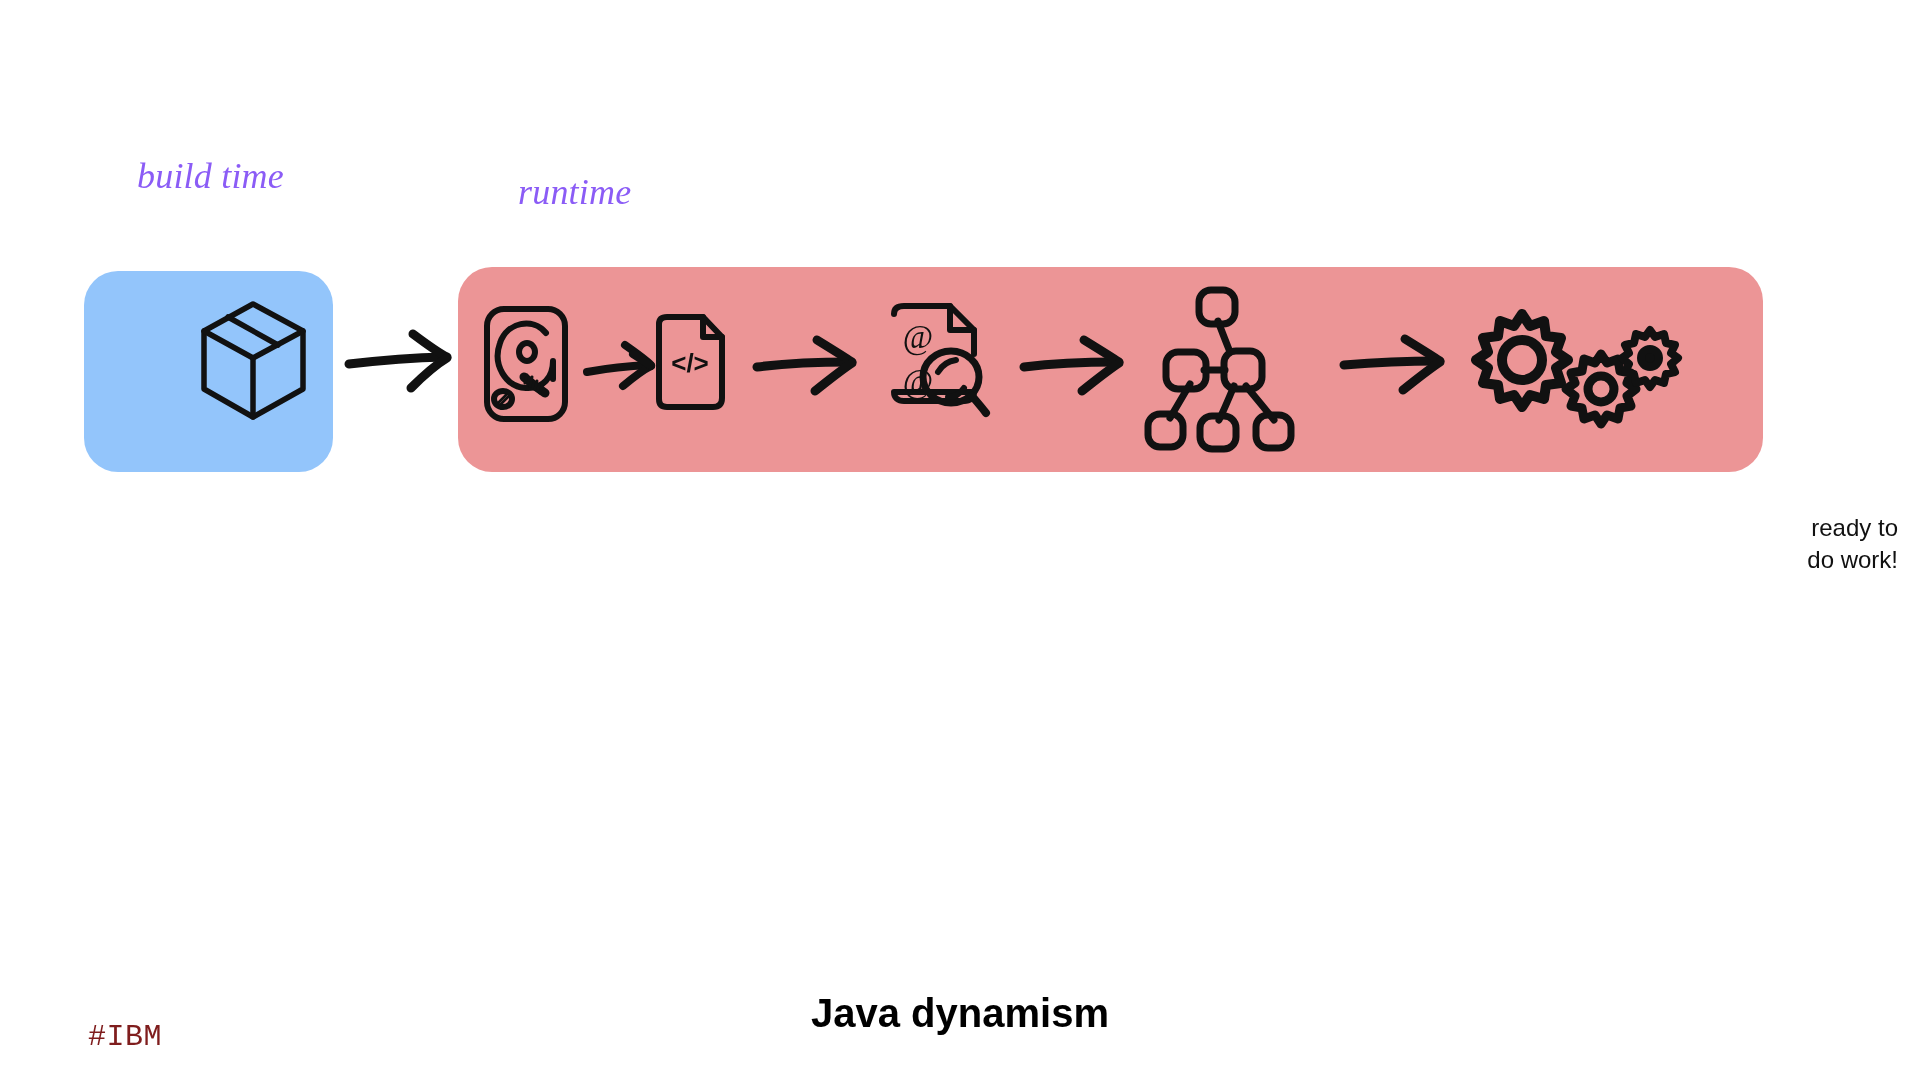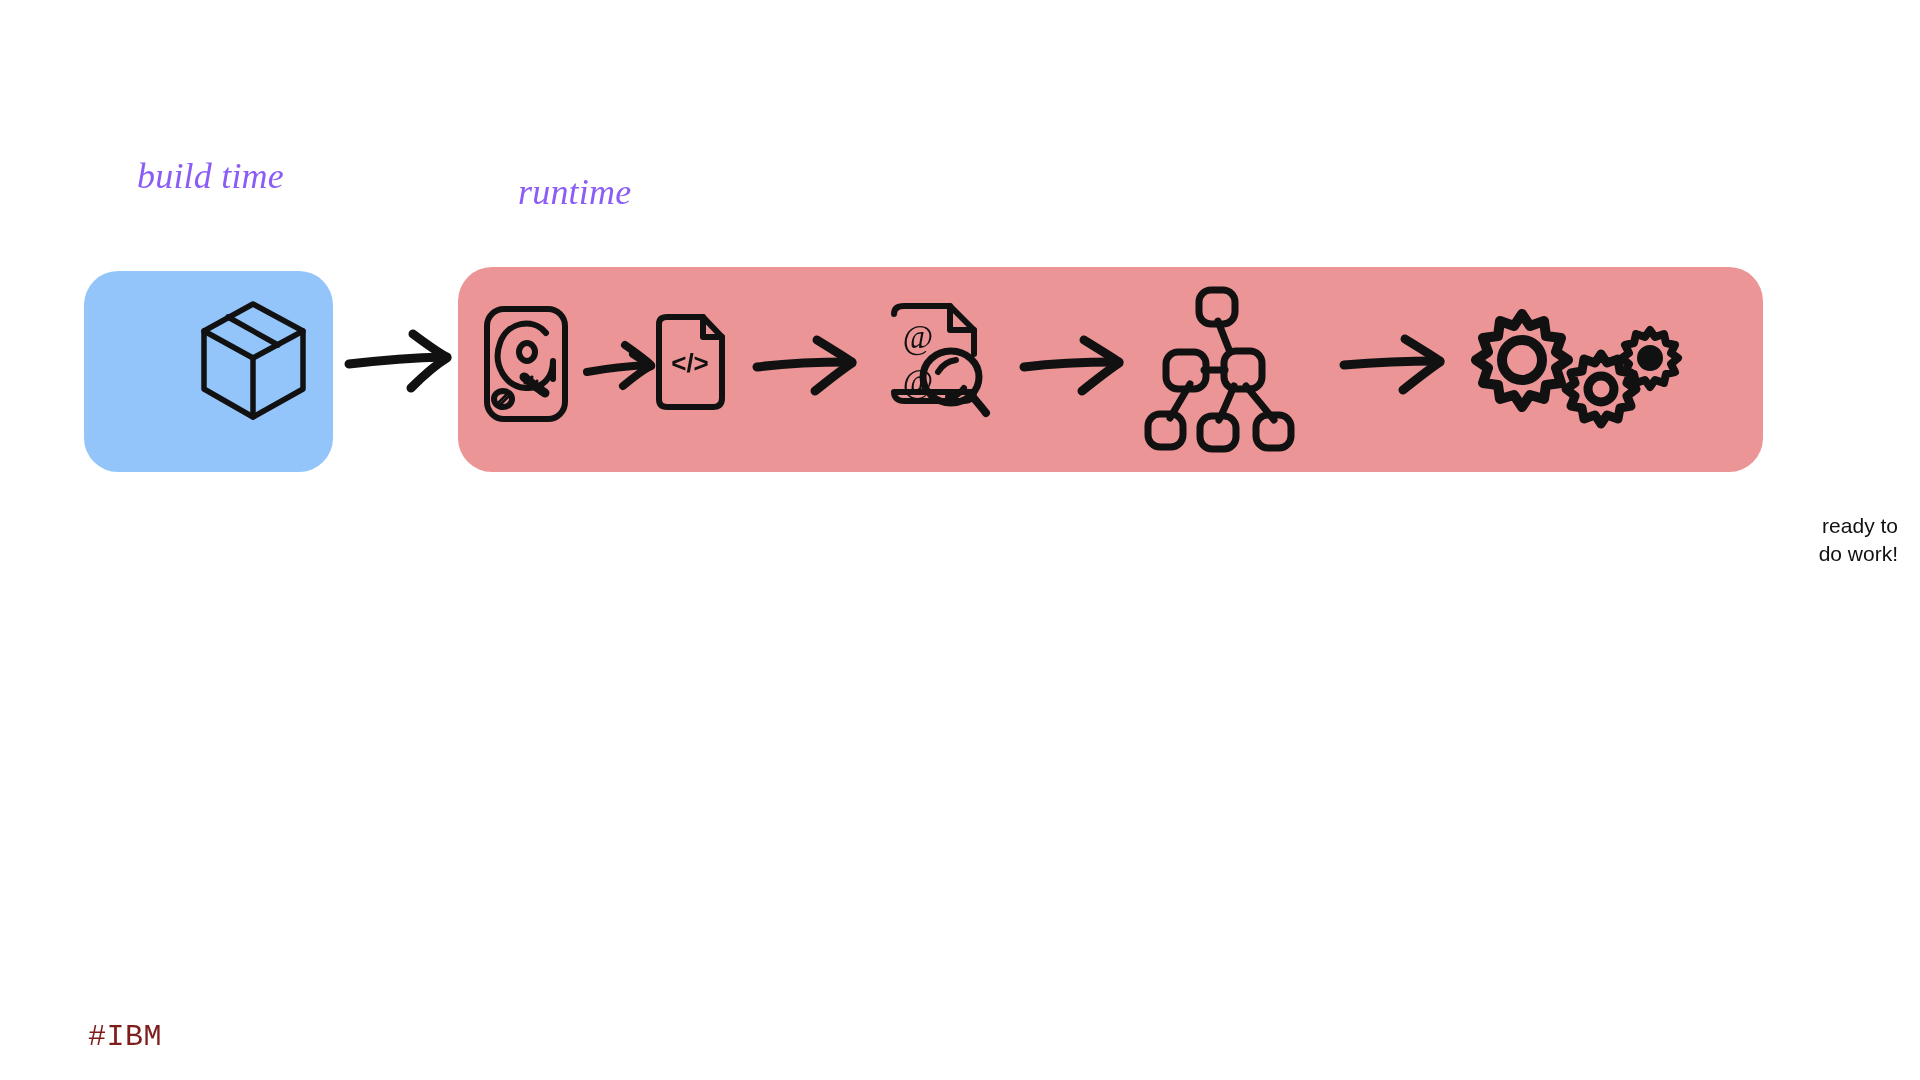--- a/index.html
+++ b/index.html
@@ -85,21 +85,21 @@
   #icon-dependency-tree{ left: 1142px; top: 284px; }
   #arrow-tree-gears    { left: 1340px; top: 337px; }
   #icon-gears          { left: 1470px; top: 308px; }
 
   
   #ready-caption {
     position: absolute;
     right: 22px;
     top: 512px;
     text-align: right;
-    font-size: 21px;
+    font-size: 24px;
     line-height: 1.32;
     color: #111111;
     white-space: pre-line;
   }
 
   
   .footer-mono {
     position: absolute;
     bottom: 26px;
     font-family: "Liberation Mono", monospace;
@@ -275,15 +275,16 @@
         <circle cx="180" cy="50" r="9" fill="#111"></circle>
       </g>
     </svg>
   </div>
 
   <div id="ready-caption">ready to
 do work!</div>
 
   <div class="footer-mono" id="footer-hashtag" style="color: #7f1d1d;">#IBM</div>
 
+  <div id="slide-title">Java dynamism</div>
 
 
 </div>
 
 </body></html>

